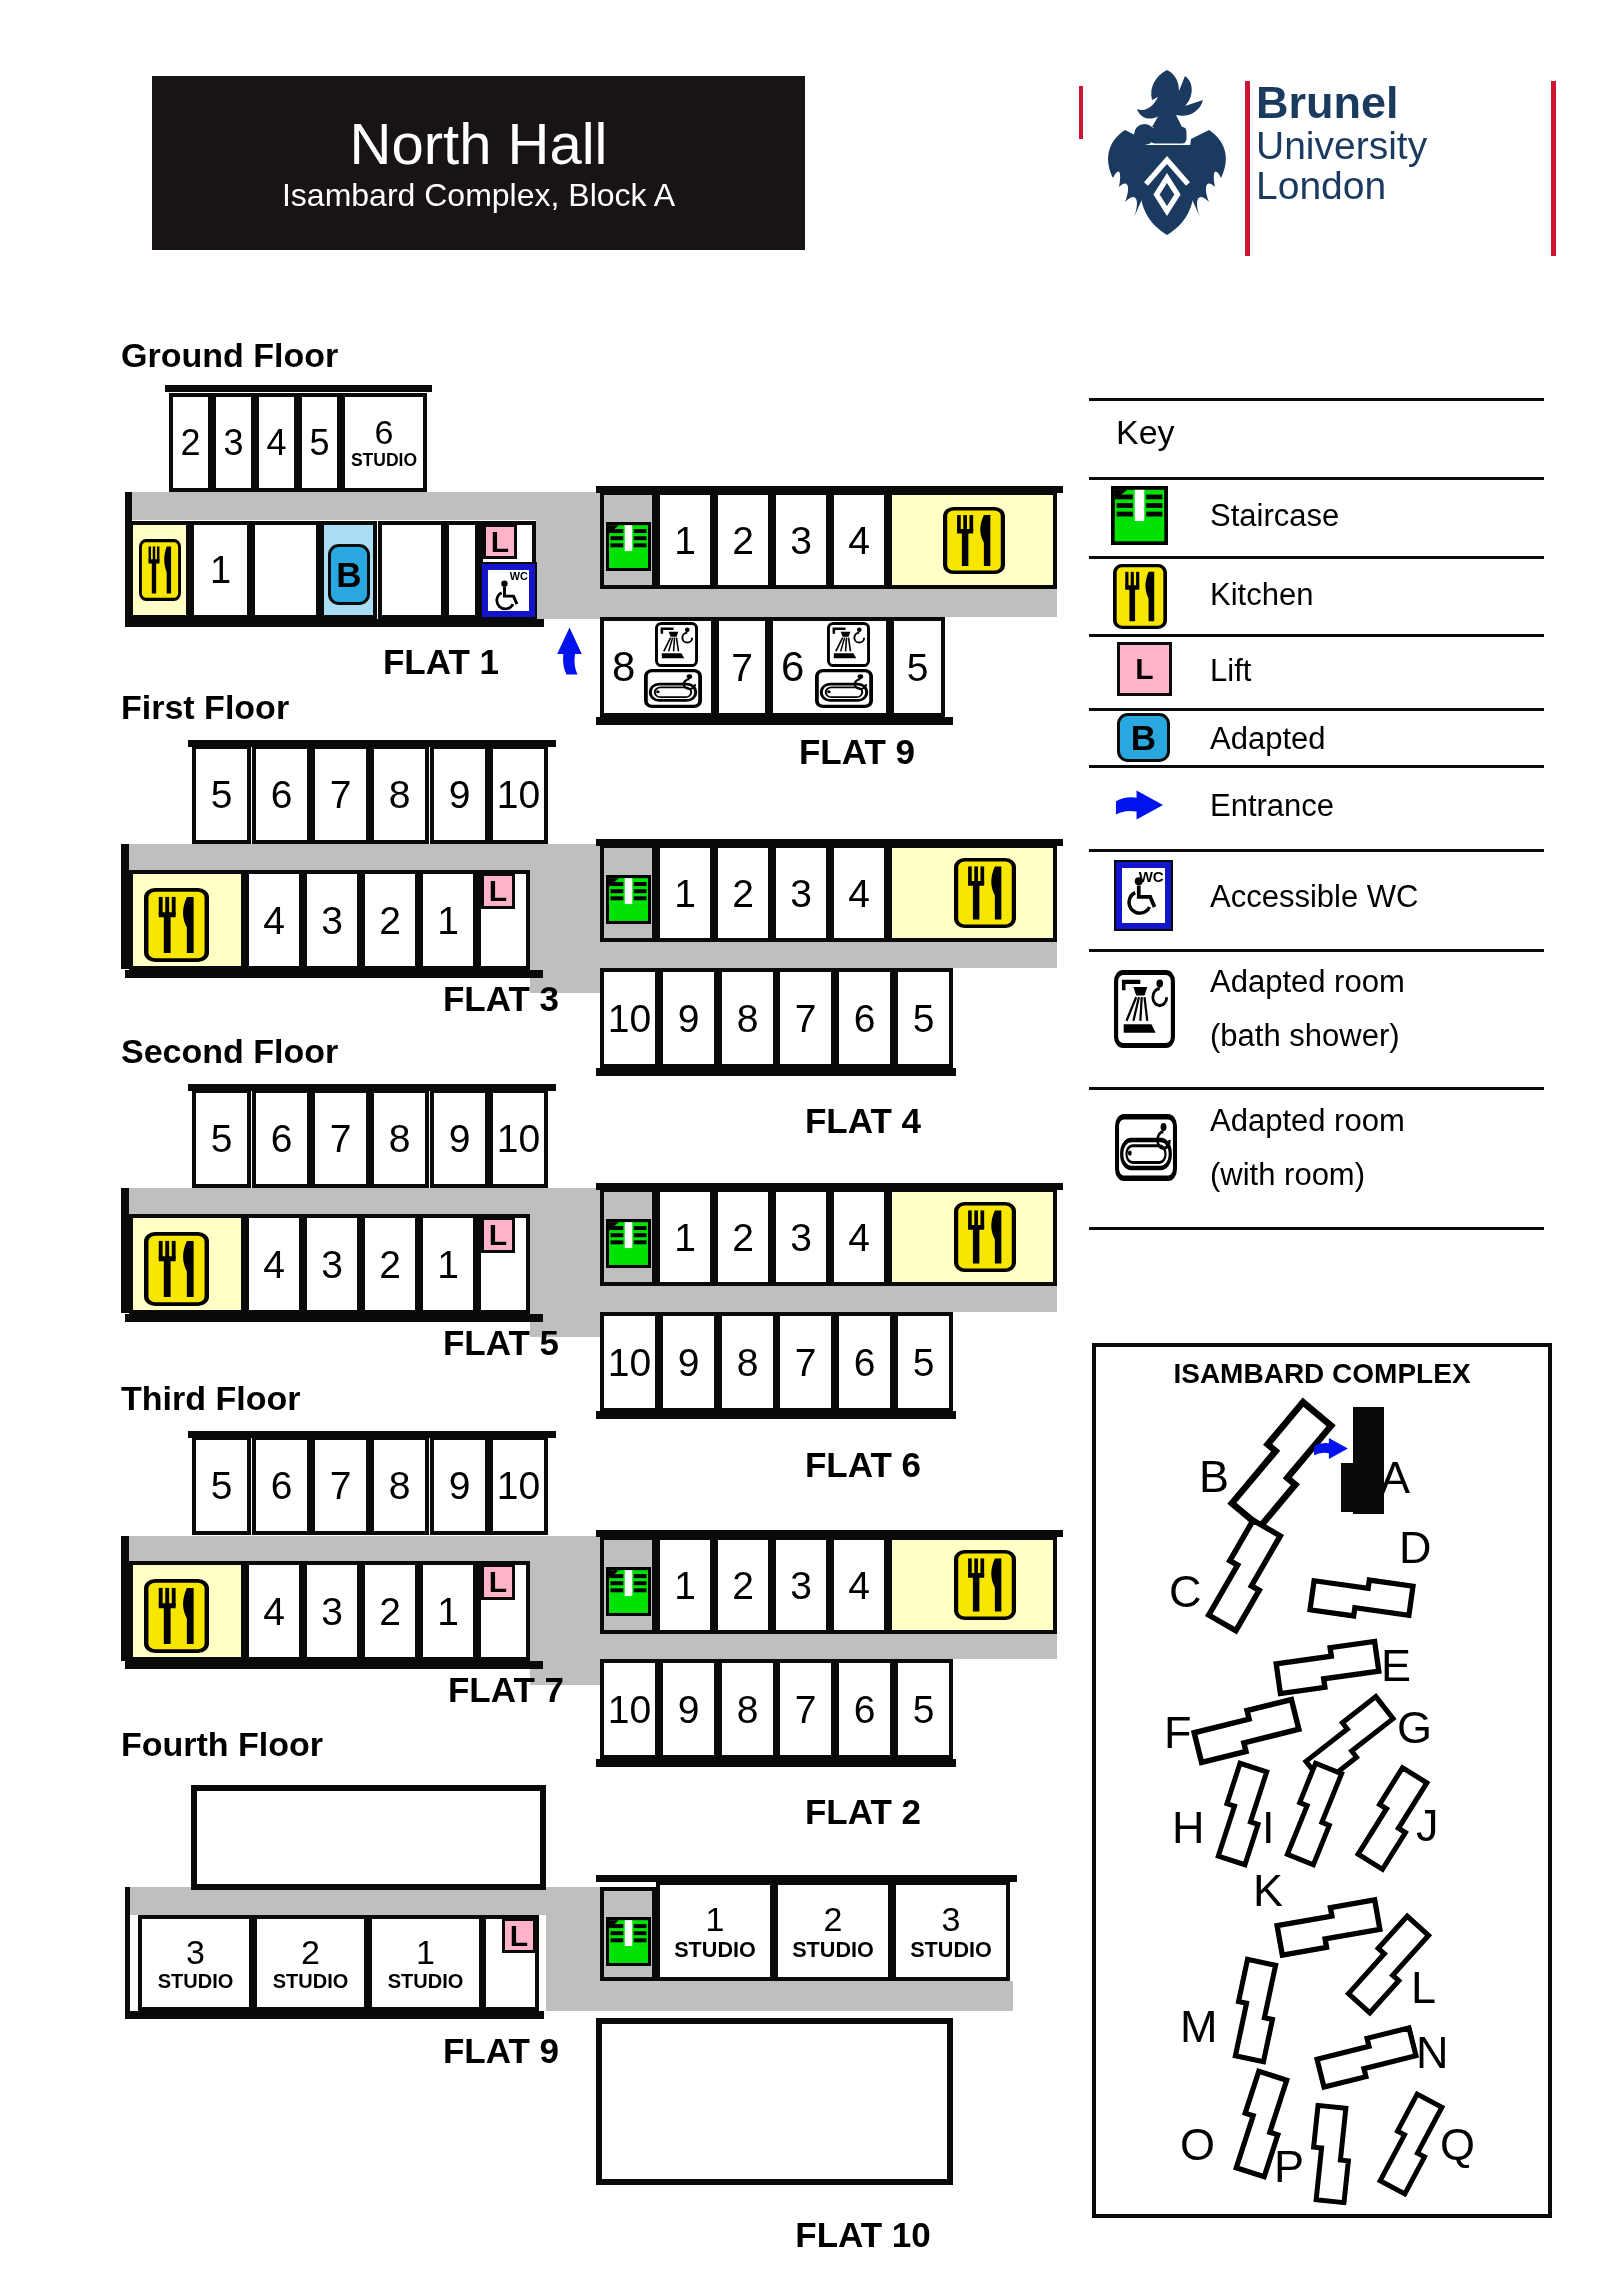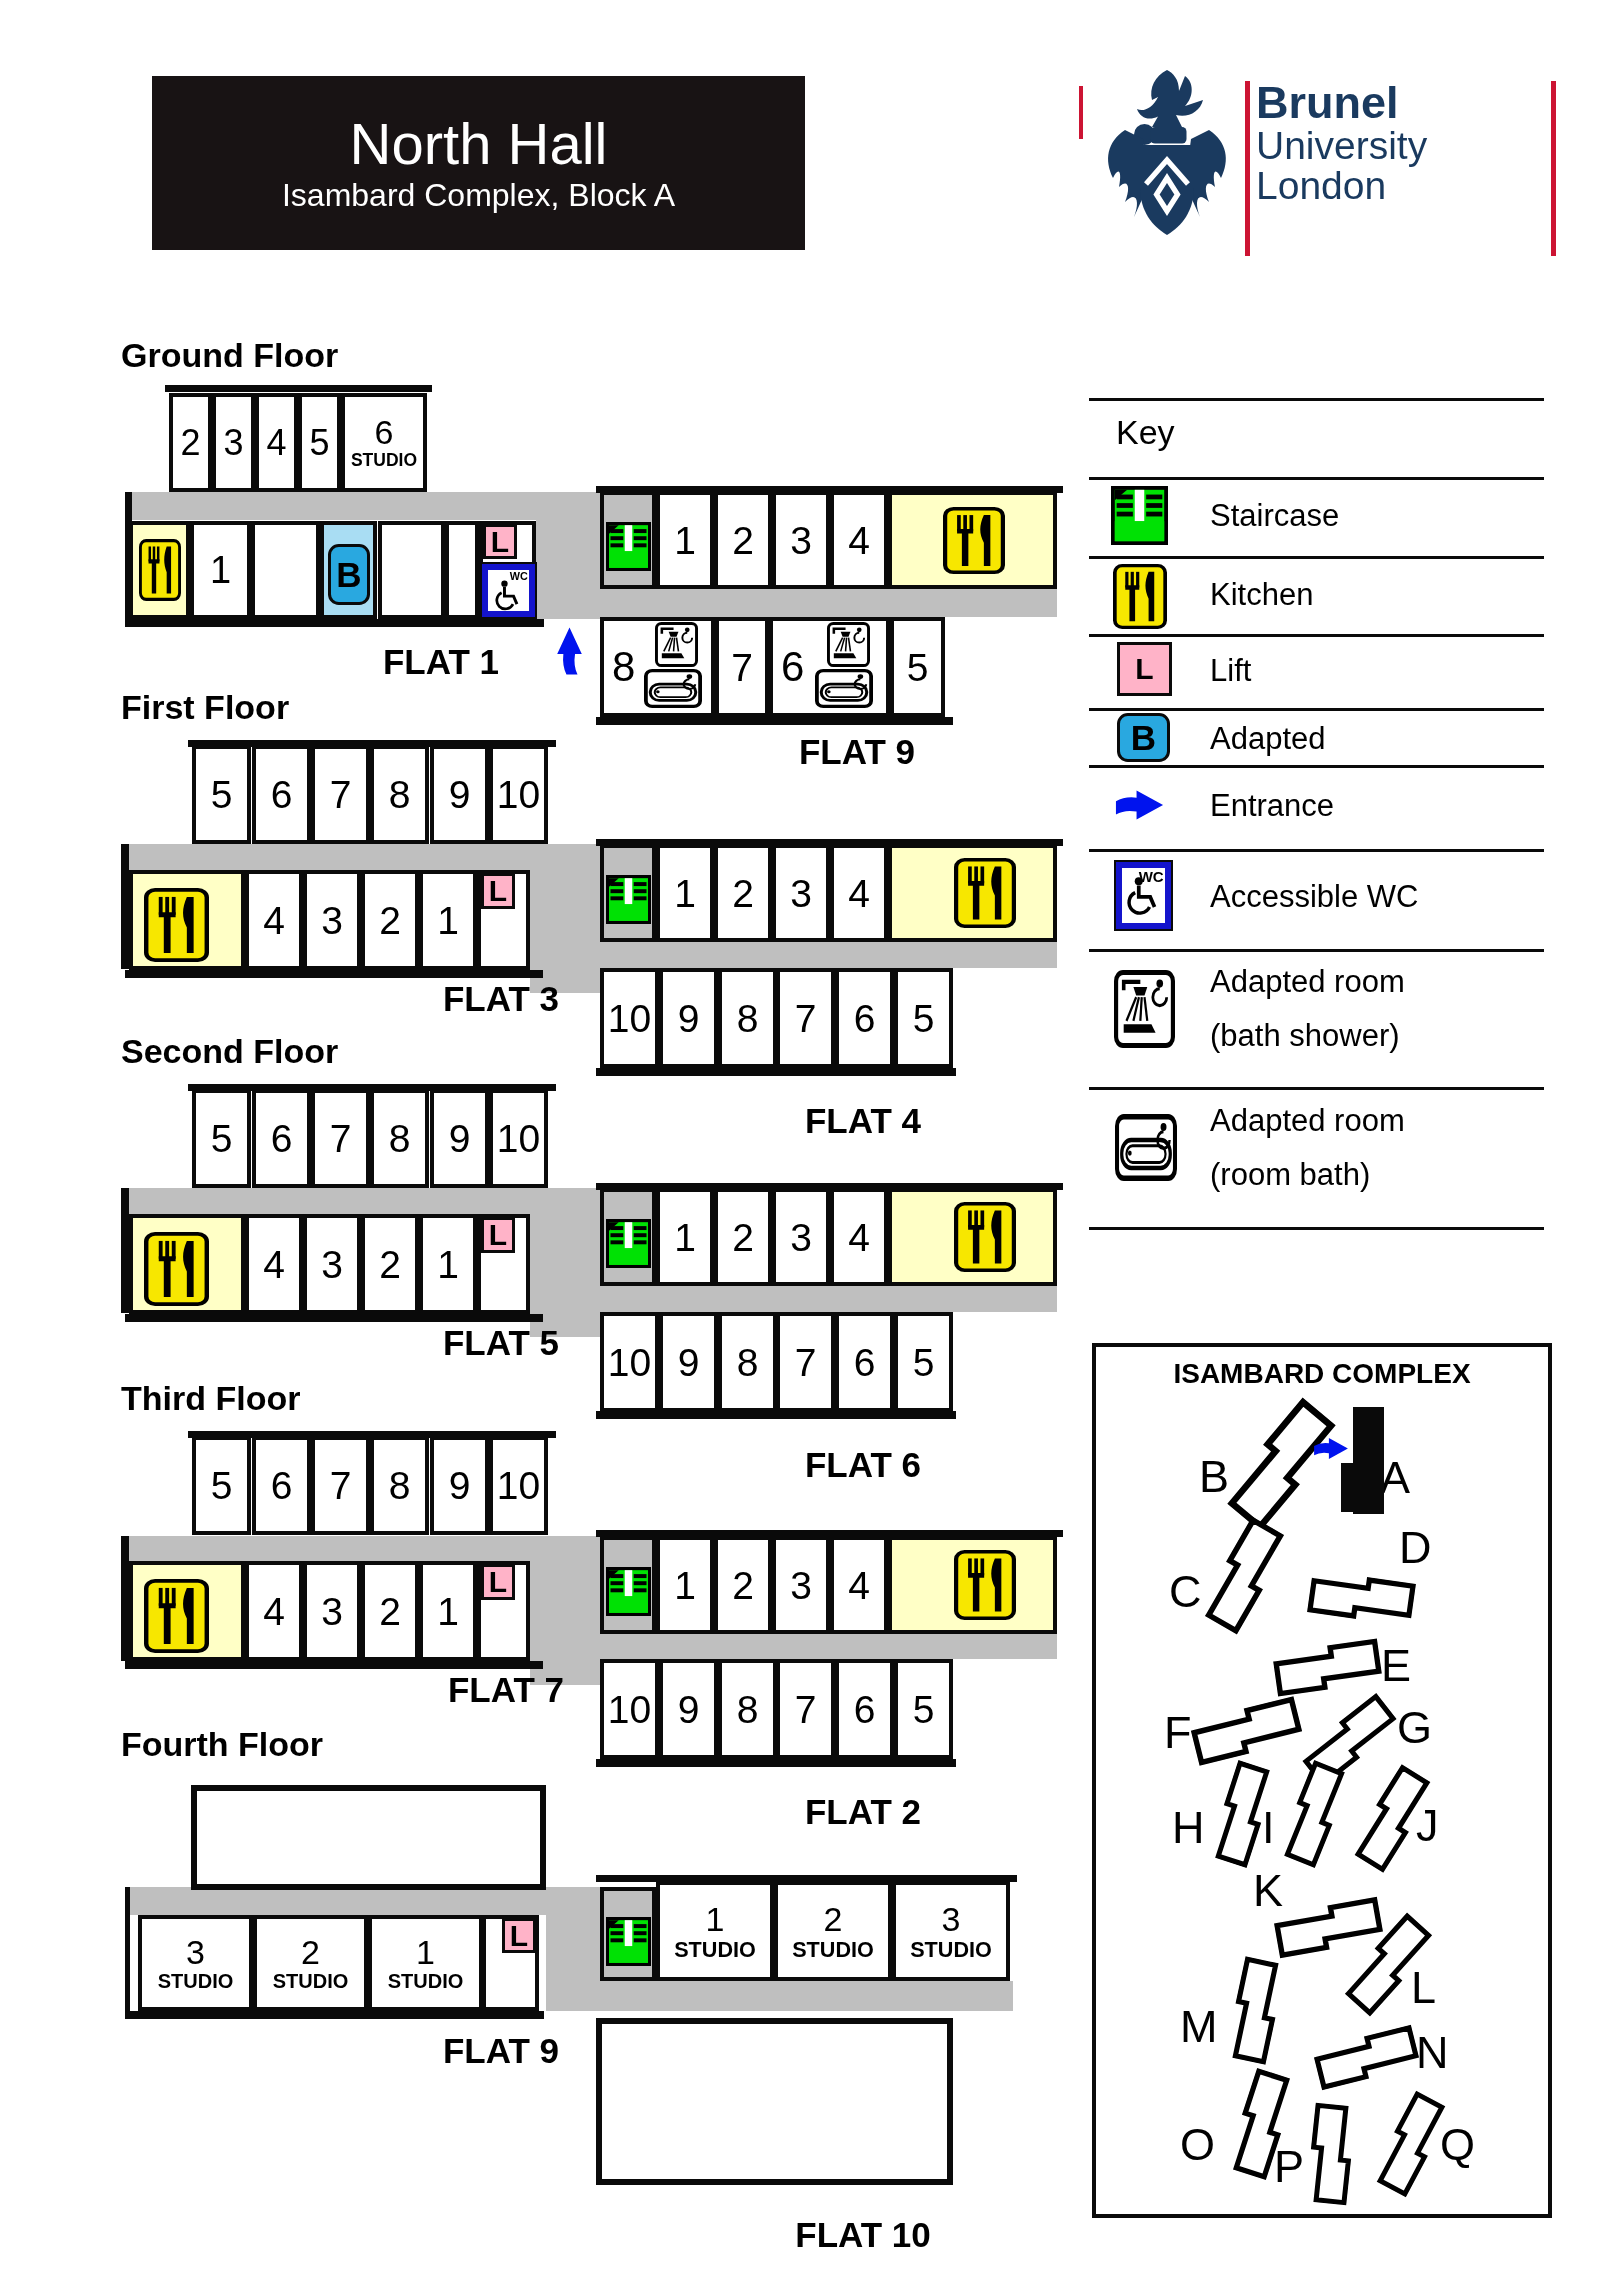--- a/index.html
+++ b/index.html
@@ -178,21 +178,21 @@
       <svg viewBox="0 0 46 36" width="100%" height="100%" preserveAspectRatio="none">
         <rect x="1.5" y="1.5" width="43" height="33" rx="5" fill="#fff" stroke="#000" stroke-width="3"></rect>
         <rect x="5" y="14" width="36" height="15" rx="7" fill="#fff" stroke="#000" stroke-width="2.4"></rect>
         <rect x="8.5" y="17" width="29" height="9" rx="4.5" fill="#fff" stroke="#000" stroke-width="1.6"></rect>
         <circle cx="11" cy="21" r="1.4" fill="#000"></circle>
         <circle cx="36" cy="7" r="2.2" fill="#000"></circle>
         <path d="M36,9.5 a4.5,4.5 0 1 0 4.5,4.5" fill="none" stroke="#000" stroke-width="1.8"></path>
       </svg>
     </div>
   <div class="keytext" style="top:1105px;">Adapted room</div>
-  <div class="keytext" style="top:1159px;">(room bath)</div>
+  <div class="keytext" style="top:1159px;">(with room)</div>
 
   <div class="mapbox"></div>
   <div class="maptitle">ISAMBARD COMPLEX</div>
 
 <div class="floorlabel" style="left: 121px; top: 336px;"><span>Ground Floor</span></div>
     <div class="corridor" style="left: 129px; top: 492px; width: 471px; height: 28px;"></div>
     <div class="corridor" style="left: 536px; top: 492px; width: 64px; height: 127px;"></div>
     <div class="corridor" style="left: 548px; top: 589px; width: 509px; height: 28px;"></div>
     <div class="wall" style="left: 125px; top: 492px; width: 6.7px; height: 127px;"></div>
     <div class="wall" style="left: 165px; top: 385px; width: 267px; height: 6.7px;"></div>

